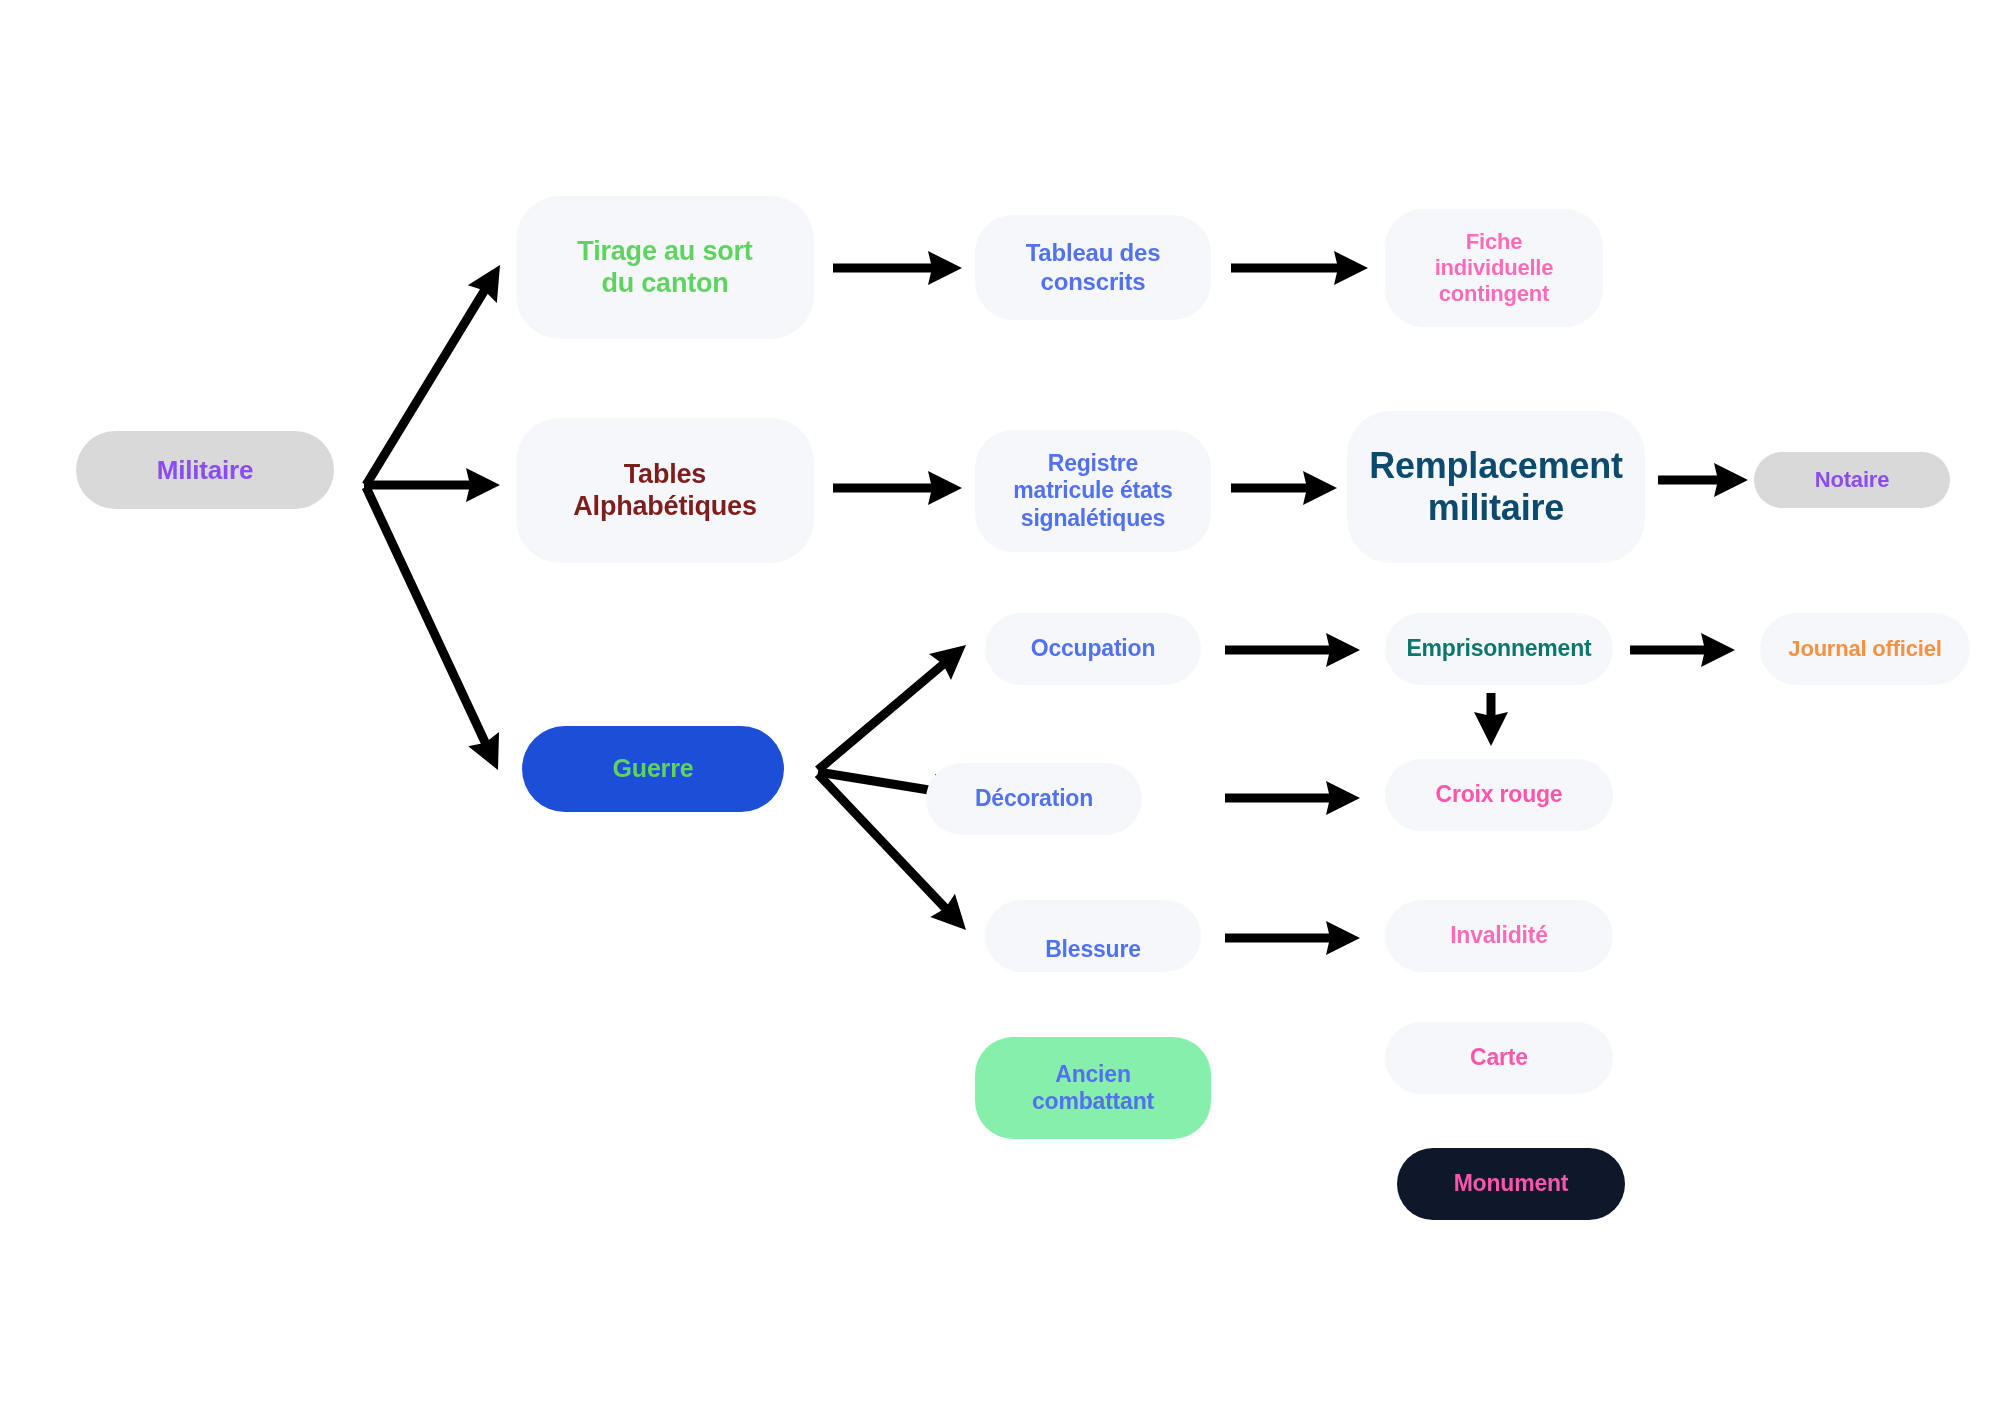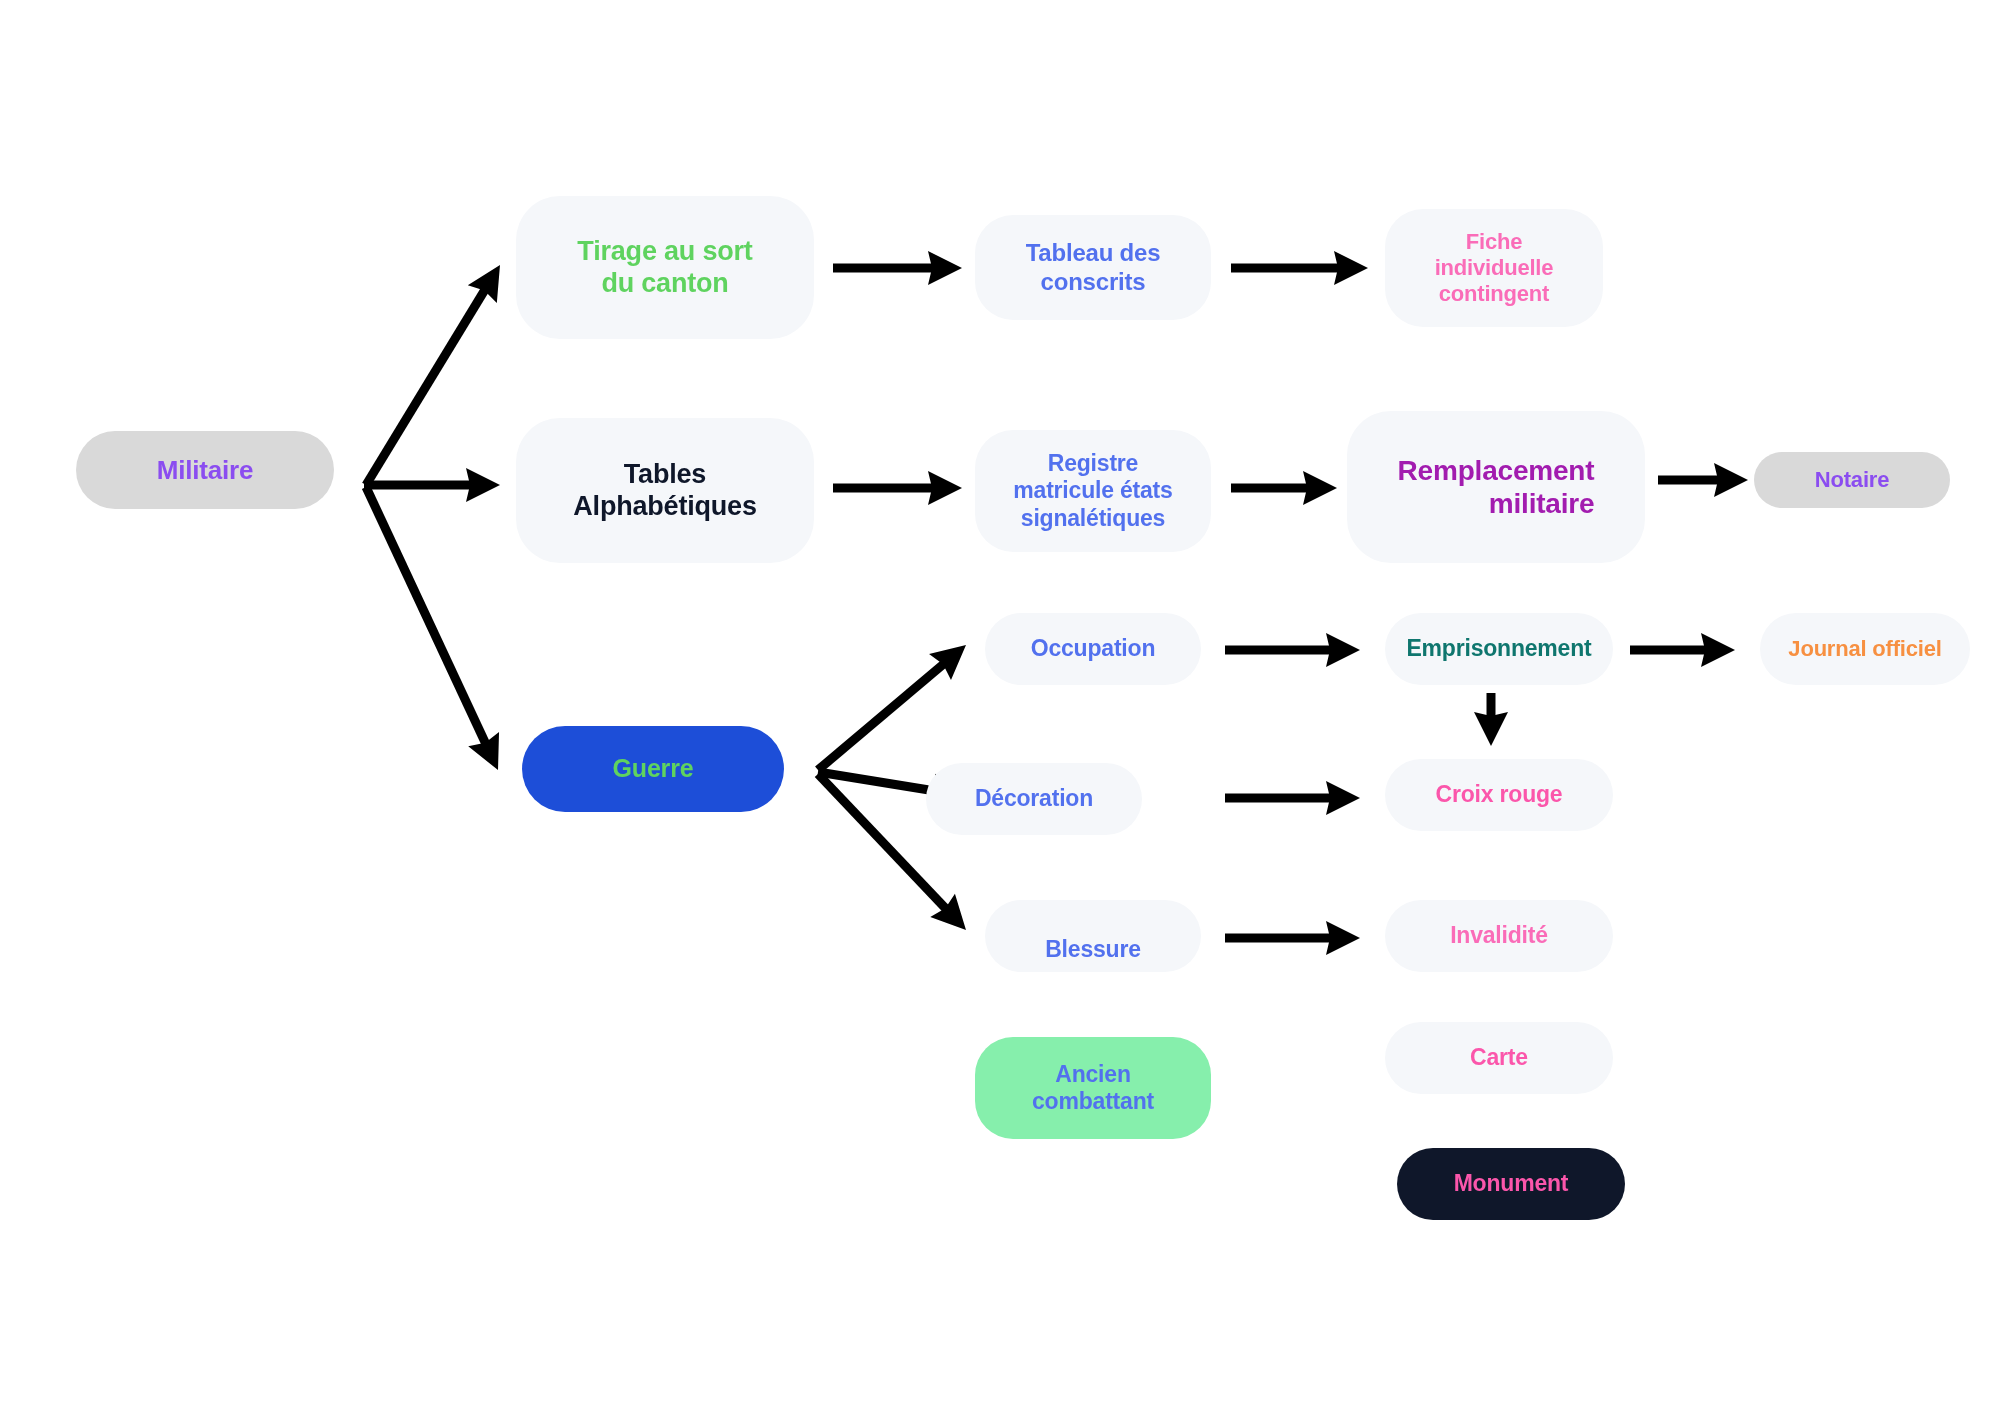--- a/index.html
+++ b/index.html
@@ -112,26 +112,26 @@
     </svg>
   <div id="node-layer">
       <div class="node" style="left: 76px; top: 431px; width: 258px; height: 78px; background: rgb(217, 217, 217); border-radius: 999px;"><span style="color: rgb(139, 77, 240); font-size: 26px;">Militaire</span></div>
       <div class="node" style="left: 516px; top: 196px; width: 298px; height: 143px; background: rgb(245, 247, 250); border-radius: 44px;"><span style="color: rgb(95, 211, 95); font-size: 27px;">Tirage au sort
 du canton</span></div>
       <div class="node" style="left: 975px; top: 215px; width: 236px; height: 105px; background: rgb(245, 247, 250); border-radius: 38px;"><span style="color: rgb(82, 113, 238); font-size: 24px;">Tableau des
 conscrits</span></div>
       <div class="node" style="left: 1385px; top: 209px; width: 218px; height: 118px; background: rgb(245, 247, 250); border-radius: 38px;"><span style="color: rgb(250, 108, 184); font-size: 22px;">Fiche
 individuelle
 contingent</span></div>
-      <div class="node" style="left: 516px; top: 418px; width: 298px; height: 145px; background: rgb(245, 247, 250); border-radius: 44px;"><span style="color: #0f172a; font-size: 27px;">Tables
+      <div class="node" style="left: 516px; top: 418px; width: 298px; height: 145px; background: rgb(245, 247, 250); border-radius: 44px;"><span style="color: #7f1d1d; font-size: 27px;">Tables
 Alphabétiques</span></div>
       <div class="node" style="left: 975px; top: 430px; width: 236px; height: 122px; background: rgb(245, 247, 250); border-radius: 38px;"><span style="color: rgb(82, 113, 238); font-size: 23px;">Registre
 matricule états
 signalétiques</span></div>
-      <div class="node" style="left: 1347px; top: 411px; width: 298px; height: 152px; background: rgb(245, 247, 250); border-radius: 44px;"><span style="color: #a21caf; font-size: 28px; text-align: right;">Remplacement
+      <div class="node" style="left: 1347px; top: 411px; width: 298px; height: 152px; background: rgb(245, 247, 250); border-radius: 44px;"><span style="color: #0c4a6e; font-size: 36px;">Remplacement
 militaire</span></div>
       <div class="node" style="left: 1754px; top: 452px; width: 196px; height: 56px; background: rgb(217, 217, 217); border-radius: 999px;"><span style="color: rgb(139, 77, 240); font-size: 22px;">Notaire</span></div>
       <div class="node" style="left: 522px; top: 726px; width: 262px; height: 86px; background: #1d4ed8; border-radius: 999px;"><span style="color: rgb(95, 211, 95); font-size: 25px;">Guerre</span></div>
       <div class="node" style="left: 985px; top: 613px; width: 216px; height: 72px; background: rgb(245, 247, 250); border-radius: 999px;"><span style="color: rgb(82, 113, 238); font-size: 23px;">Occupation</span></div>
       <div class="node" style="left: 1385px; top: 613px; width: 228px; height: 72px; background: rgb(245, 247, 250); border-radius: 999px;"><span style="color: #0f766e; font-size: 23px;">Emprisonnement</span></div>
       <div class="node" style="left: 1760px; top: 613px; width: 210px; height: 72px; background: rgb(245, 247, 250); border-radius: 999px;"><span style="color: rgb(247, 144, 65); font-size: 22px;">Journal officiel</span></div>
       <div class="node" style="left: 926px; top: 763px; width: 216px; height: 72px; background: rgb(245, 247, 250); border-radius: 999px;"><span style="color: rgb(82, 113, 238); font-size: 23px;">Décoration</span></div>
       <div class="node" style="left: 1385px; top: 759px; width: 228px; height: 72px; background: rgb(245, 247, 250); border-radius: 999px;"><span style="color: rgb(251, 86, 171); font-size: 23px;">Croix rouge</span></div>
       <div class="node" style="left: 985px; top: 900px; width: 216px; height: 72px; background: rgb(245, 247, 250); border-radius: 999px;"><span style="color: rgb(82, 113, 238); font-size: 23px; margin-top: 28px;">Blessure</span></div>
       <div class="node" style="left: 1385px; top: 900px; width: 228px; height: 72px; background: rgb(245, 247, 250); border-radius: 999px;"><span style="color: rgb(250, 108, 184); font-size: 23px;">Invalidité</span></div>

